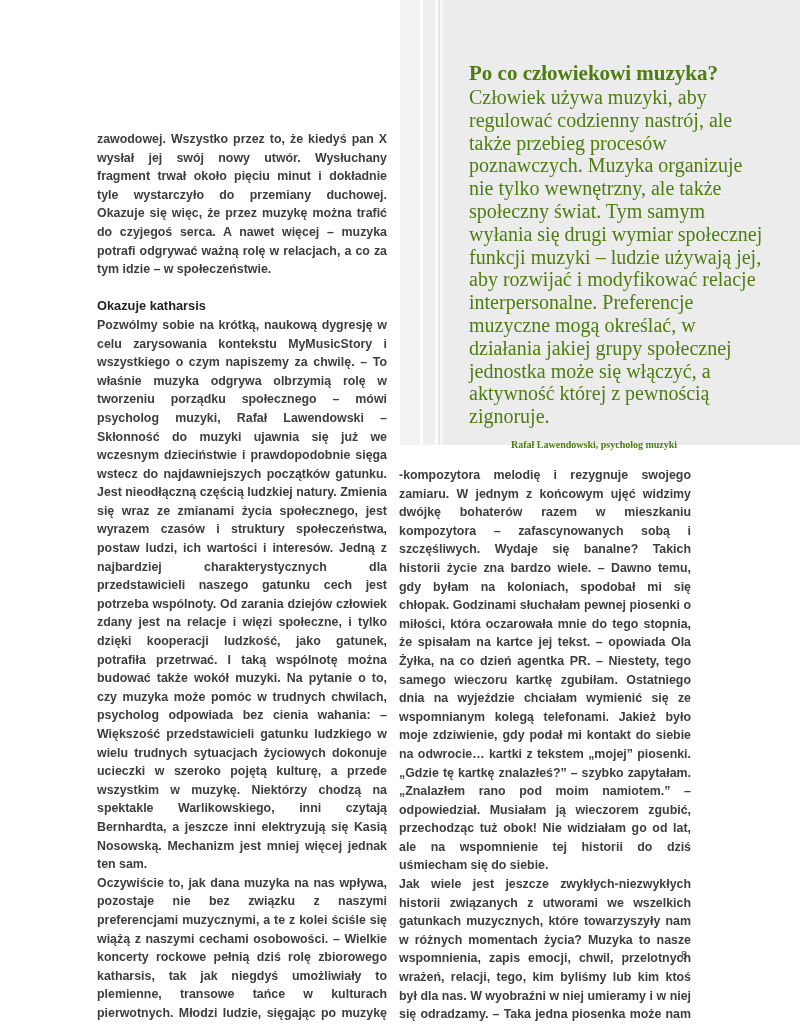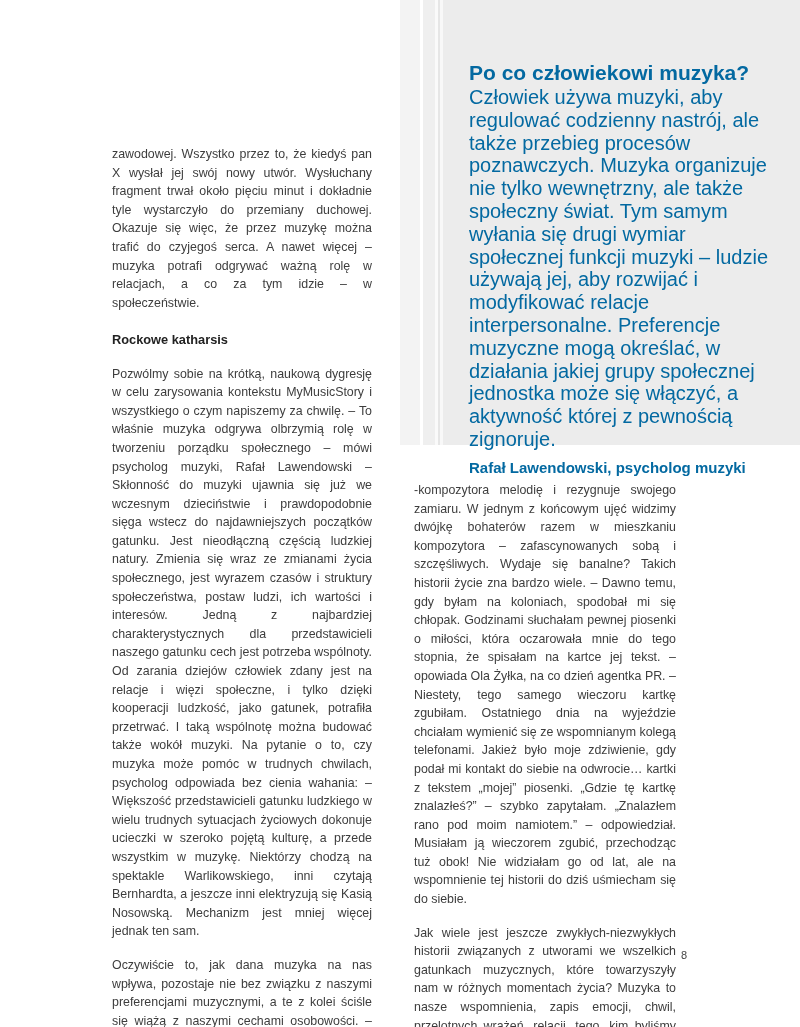--- a/index.html
+++ b/index.html
@@ -14,30 +14,30 @@
   }
   .stripe { position: absolute; top: 0; height: 445px; }
   .stripe.s1 { left: 0; width: 20px; background: #f3f3f3; }
   .stripe.s2 { left: 20px; width: 3px; background: #ffffff; }
   .stripe.s3 { left: 23px; width: 12px; background: #efefef; }
   .stripe.s4 { left: 35px; width: 3px; background: #fafafa; }
   .stripe.s5 { left: 38px; width: 2px; background: #e6e6e6; }
   .stripe.s6 { left: 40px; width: 3px; background: #f8f8f8; }
   .quote-content {
     position: absolute; left: 469px; top: 60px; width: 300px;
-    font-family: Liberation Sans, sans-serif; color: #0369a1;
+    font-family: Liberation Serif, serif; color: #4d7c0f;
   }
   .quote-title { font-size: 21px; font-weight: bold; line-height: 26px; margin: 0; }
   .quote-body { font-size: 20px; line-height: 22.8px; margin: 0; }
-  .quote-author { font-size: 15px; font-weight: bold; line-height: 20px; margin-top: 7px; }
+  .quote-author { font-size: 10px; font-weight: bold; line-height: 20px; margin-top: 7px; margin-left: 42px; }
 
   .col { position: absolute; font-size: 12.4px; line-height: 18.6px; color: #3d3d3d; }
   .col-left { left: 97px; top: 130px; width: 290px; text-align: justify; }
   .col-right { left: 399px; top: 466px; width: 292px; text-align: justify; }
-  .col p { margin: 15px; }
+  .col p { margin: 0; font-weight: bold; }
   .heading { font-weight: bold; color: #222; font-size: 12.8px; margin-top: 18.6px !important; }
   .page-number { position: absolute; left: 681px; top: 949px; font-size: 11px; color: #444; }
 </style>
 </head>
 <body>
 
 <div class="quote-box">
   <div class="stripe s1"></div>
   <div class="stripe s2"></div>
   <div class="stripe s3"></div>
@@ -47,21 +47,21 @@
 </div>
 
 <div class="quote-content">
   <p class="quote-title">Po co człowiekowi muzyka?</p>
   <p class="quote-body">Człowiek używa muzyki, aby regulować codzienny nastrój, ale także przebieg procesów poznawczych. Muzyka organizuje nie tylko wewnętrzny, ale także społeczny świat. Tym samym wyłania się drugi wymiar społecznej funkcji muzyki – ludzie używają jej, aby rozwijać i modyfikować relacje interpersonalne. Preferencje muzyczne mogą określać, w działania jakiej grupy społecznej jednostka może się włączyć, a aktywność której z pewnością zignoruje.</p>
   <div class="quote-author">Rafał Lawendowski, psycholog muzyki</div>
 </div>
 
 <div class="col col-left">
   <p>zawodowej. Wszystko przez to, że kiedyś pan X wysłał jej swój nowy utwór. Wysłuchany fragment trwał około pięciu minut i dokładnie tyle wystarczyło do przemiany duchowej. Okazuje się więc, że przez muzykę można trafić do czyjegoś serca. A nawet więcej – muzyka potrafi odgrywać ważną rolę w relacjach, a co za tym idzie – w społeczeństwie.</p>
-  <p class="heading">Rockowe katharsis</p>
+  <p class="heading">Okazuje katharsis</p>
   <p>Pozwólmy sobie na krótką, naukową dygresję w celu zarysowania kontekstu MyMusicStory i wszystkiego o czym napiszemy za chwilę. – To właśnie muzyka odgrywa olbrzymią rolę w tworzeniu porządku społecznego – mówi psycholog muzyki, Rafał Lawendowski – Skłonność do muzyki ujawnia się już we wczesnym dzieciństwie i prawdopodobnie sięga wstecz do najdawniejszych początków gatunku. Jest nieodłączną częścią ludzkiej natury. Zmienia się wraz ze zmianami życia społecznego, jest wyrazem czasów i struktury społeczeństwa, postaw ludzi, ich wartości i interesów. Jedną z najbardziej charakterystycznych dla przedstawicieli naszego gatunku cech jest potrzeba wspólnoty. Od zarania dziejów człowiek zdany jest na relacje i więzi społeczne, i tylko dzięki kooperacji ludzkość, jako gatunek, potrafiła przetrwać. I taką wspólnotę można budować także wokół muzyki. Na pytanie o to, czy muzyka może pomóc w trudnych chwilach, psycholog odpowiada bez cienia wahania: – Większość przedstawicieli gatunku ludzkiego w wielu trudnych sytuacjach życiowych dokonuje ucieczki w szeroko pojętą kulturę, a przede wszystkim w muzykę. Niektórzy chodzą na spektakle Warlikowskiego, inni czytają Bernhardta, a jeszcze inni elektryzują się Kasią Nosowską. Mechanizm jest mniej więcej jednak ten sam.</p>
   <p>Oczywiście to, jak dana muzyka na nas wpływa, pozostaje nie bez związku z naszymi preferencjami muzycznymi, a te z kolei ściśle się wiążą z naszymi cechami osobowości. – Wielkie koncerty rockowe pełnią dziś rolę zbiorowego katharsis, tak jak niegdyś umożliwiały to plemienne, transowe tańce w kulturach pierwotnych. Młodzi ludzie, sięgając po muzykę o ładunku agresywnym: rock, heavy metal czy punk rock, rozładowują swoje emocje. Muzyka rockowa daje możliwość odreagowania, bo jest szybka i pobudza do działania – tłumaczy Rafał Lawendowski – Człowiek szuka określonych gatunków muzycznych, aby dokonać ekspresji określonych rysów osobowościowych. I już chociażby to należy uznać za wspólny, społeczny mianownik.</p>
 
 </div>
 
 <div class="col col-right">
   <p>-kompozytora melodię i rezygnuje swojego zamiaru. W jednym z końcowym ujęć widzimy dwójkę bohaterów razem w mieszkaniu kompozytora – zafascynowanych sobą i szczęśliwych. Wydaje się banalne? Takich historii życie zna bardzo wiele. – Dawno temu, gdy byłam na koloniach, spodobał mi się chłopak. Godzinami słuchałam pewnej piosenki o miłości, która oczarowała mnie do tego stopnia, że spisałam na kartce jej tekst. – opowiada Ola Żyłka, na co dzień agentka PR. – Niestety, tego samego wieczoru kartkę zgubiłam. Ostatniego dnia na wyjeździe chciałam wymienić się ze wspomnianym kolegą telefonami. Jakież było moje zdziwienie, gdy podał mi kontakt do siebie na odwrocie… kartki z tekstem „mojej” piosenki. „Gdzie tę kartkę znalazłeś?” – szybko zapytałam. „Znalazłem rano pod moim namiotem.” – odpowiedział. Musiałam ją wieczorem zgubić, przechodząc tuż obok! Nie widziałam go od lat, ale na wspomnienie tej historii do dziś uśmiecham się do siebie.</p>
   <p>Jak wiele jest jeszcze zwykłych-niezwykłych historii związanych z utworami we wszelkich gatunkach muzycznych, które towarzyszyły nam w różnych momentach życia? Muzyka to nasze wspomnienia, zapis emocji, chwil, przelotnych wrażeń, relacji, tego, kim byliśmy lub kim ktoś był dla nas. W wyobraźni w niej umieramy i w niej się odradzamy. – Taka jedna piosenka może nam towarzyszyć przez całe życie. – mówi kompozytor Paweł Przezwański w filmie Kilka pytań o słyszenie świata i trudno odmówić mu racji, gdy patrzy się na całą historię kultury. Istnieją przecież utwory, które przekazuje się z pokolenia na pokolenie! – Dawniej, na wsiach, na weselu, nie o wszystkim można było powiedzieć, ale za to o wszystkim można było zaśpiewać. – opowiada Agata Harz, folkowa wokalistka i instruktorka śpiewu białego. Bo muzyka jest również zapisem przemian społecznych i historii.</p>
 </div>
 

